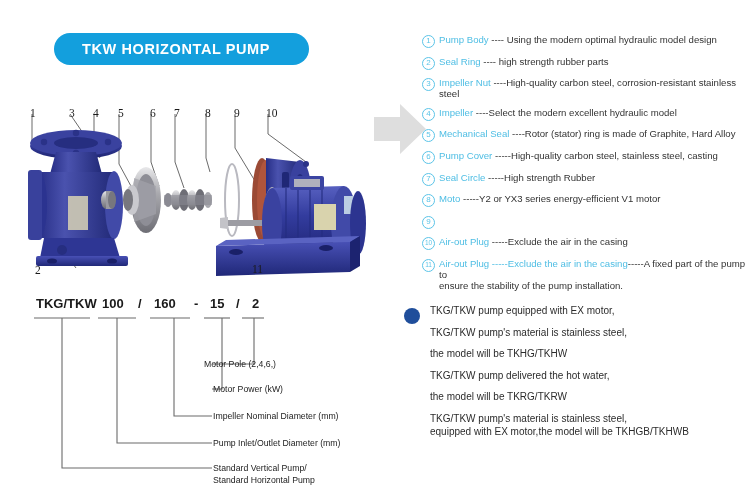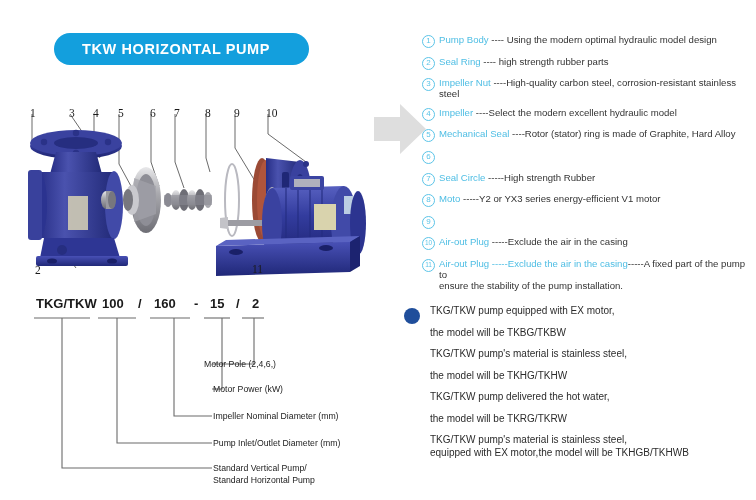--- a/index.html
+++ b/index.html
@@ -270,20 +270,21 @@
       <span class="txt"><span class="nm">Impeller</span><span> ----Select the modern excellent hydraulic model</span></span>
     </div>
 
     <div class="feat">
       <span class="circ">5</span>
       <span class="txt"><span class="nm">Mechanical Seal</span><span> ----Rotor (stator) ring is made of Graphite, Hard Alloy</span></span>
     </div>
 
     <div class="feat">
       <span class="circ">6</span>
+      <span class="txt"><span class="nm">Pump Cover</span><span> -----High-quality carbon steel, stainless steel, casting</span></span>
     </div>
 
     <div class="feat">
       <span class="circ">7</span>
       <span class="txt"><span class="nm">Seal Circle</span><span> -----High strength Rubber</span></span>
     </div>
 
     <div class="feat">
       <span class="circ">8</span>
       <span class="txt"><span class="nm">Moto</span><span> -----Y2 or YX3 series energy-efficient V1 motor</span></span>
@@ -339,21 +340,20 @@
     <div class="lbl" style="left:199px;top:88px">Motor Power  (kW)</div>
     <div class="lbl" style="left:199px;top:115px">Impeller Nominal Diameter (mm)</div>
     <div class="lbl" style="left:199px;top:142px">Pump Inlet/Outlet Diameter (mm)</div>
     <div class="lbl" style="left:199px;top:167px">Standard Vertical Pump/</div>
     <div class="lbl" style="left:199px;top:179px">Standard  Horizontal Pump</div>
   </div>
 
   <div class="notes">
     <div class="bullet"></div>
     <div class="nline">TKG/TKW pump equipped with EX motor,</div>
-    <div class="nline">the model will be TKBG/TKBW</div>
     <div class="nline">TKG/TKW pump's material is stainless steel,</div>
     <div class="nline">the model will be TKHG/TKHW</div>
     <div class="nline">TKG/TKW pump delivered the hot water,</div>
     <div class="nline">the model will be TKRG/TKRW</div>
     <div class="nline tight">TKG/TKW pump's material is stainless steel,</div>
     <div class="nline">equipped with EX motor,the model will be TKHGB/TKHWB</div>
   </div>
 
 </div>
 

